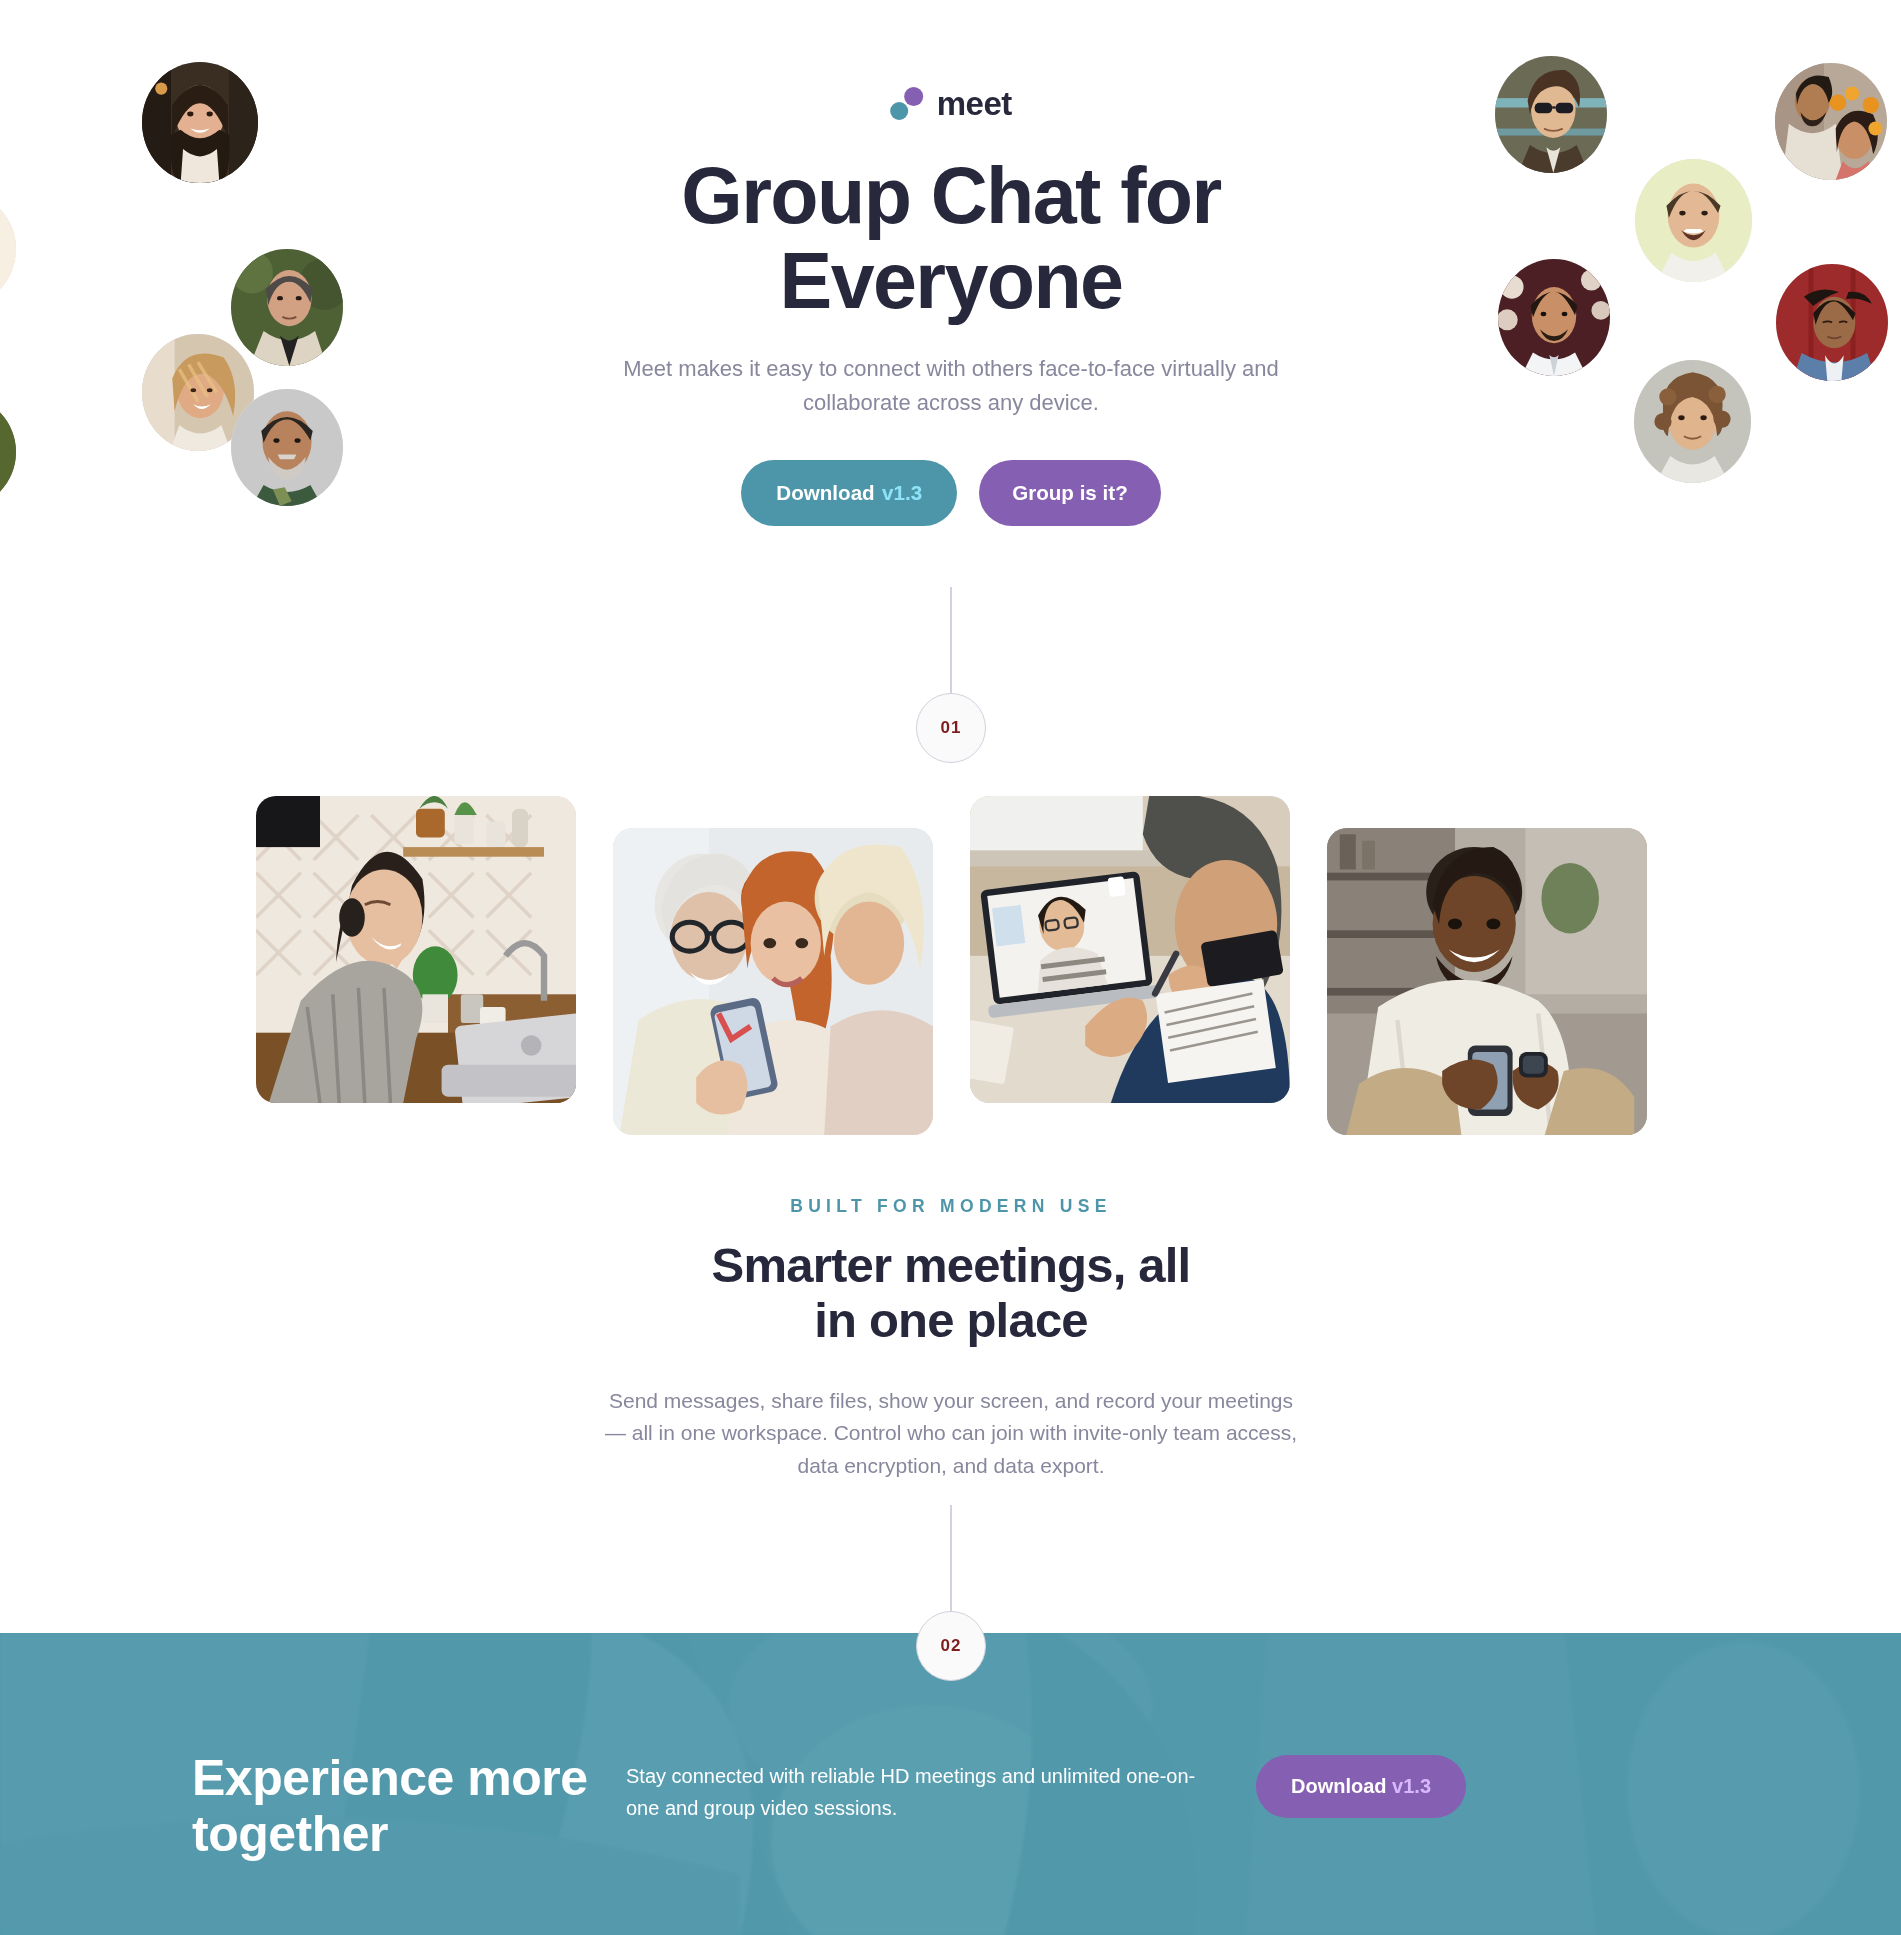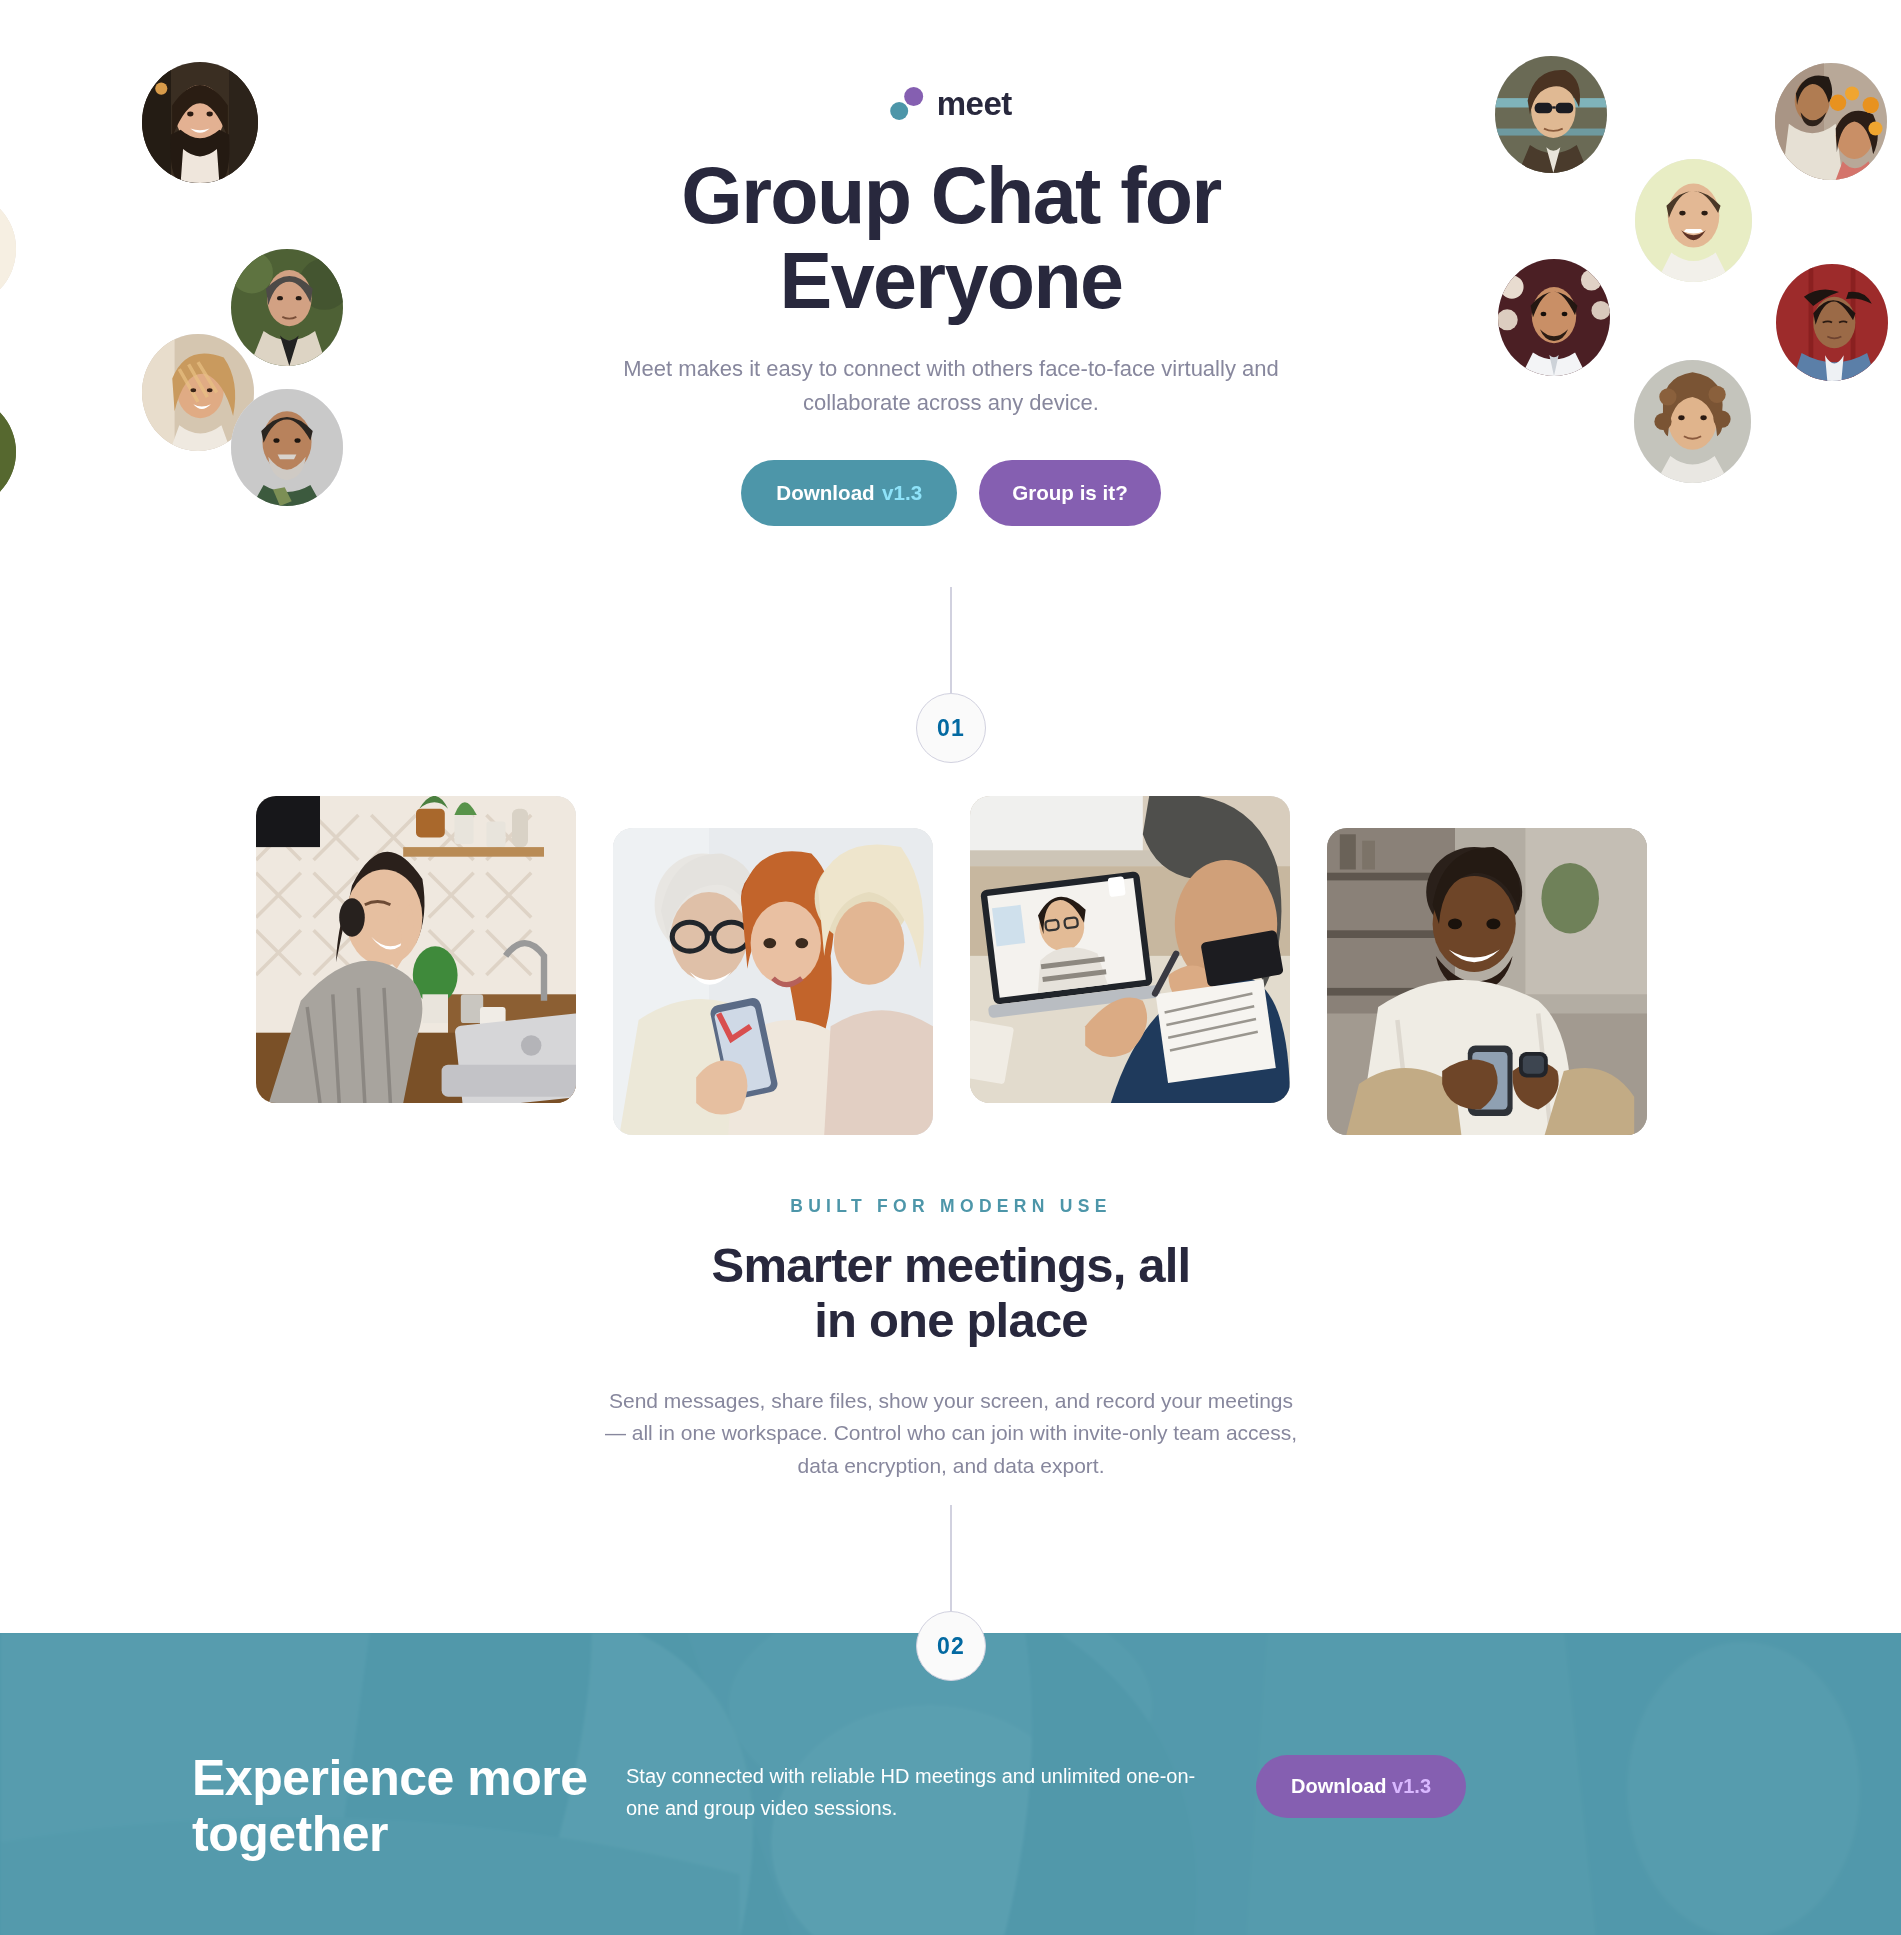--- a/index.html
+++ b/index.html
@@ -147,23 +147,23 @@
     background: #D1D1DF;
   }
   .step-circle {
     width: 70px; height: 70px;
     border-radius: 50%;
     border: 1.6px solid #D1D1DF;
     background: #FAFAFA;
     display: flex;
     align-items: center;
     justify-content: center;
-    font-size: 23px;
+    font-size: 17px;
     font-weight: 700;
-    color: #0369a1;
+    color: #7f1d1d;
     letter-spacing: 1.1px;
   }
 
   .gallery {
     position: absolute;
     top: 796px;
     left: 50%;
     transform: translateX(-50%);
     display: flex;
     gap: 37px;

